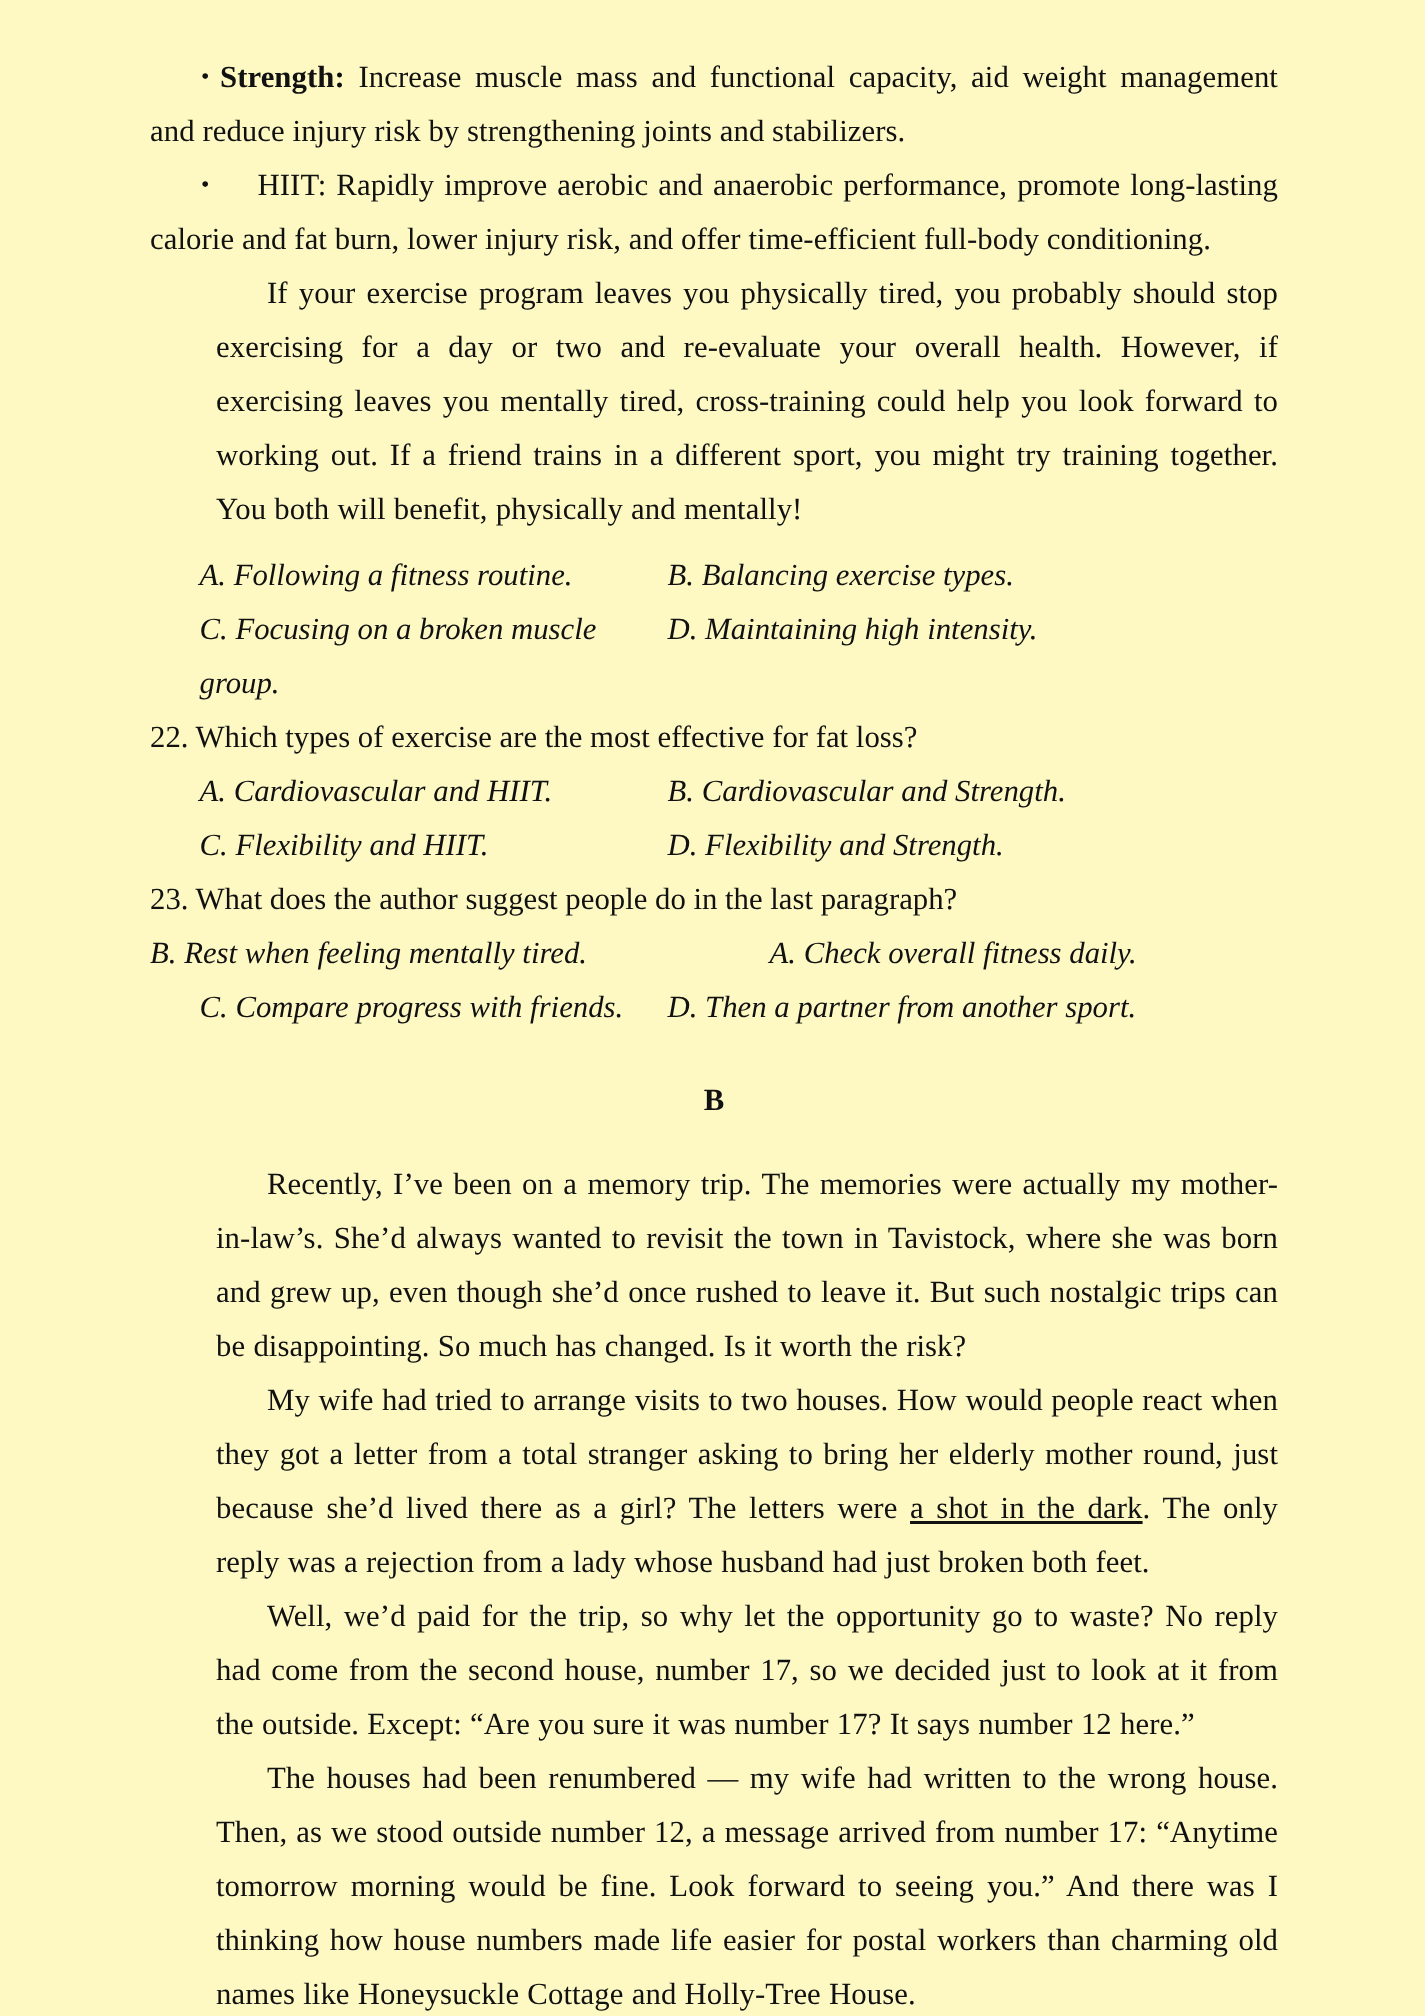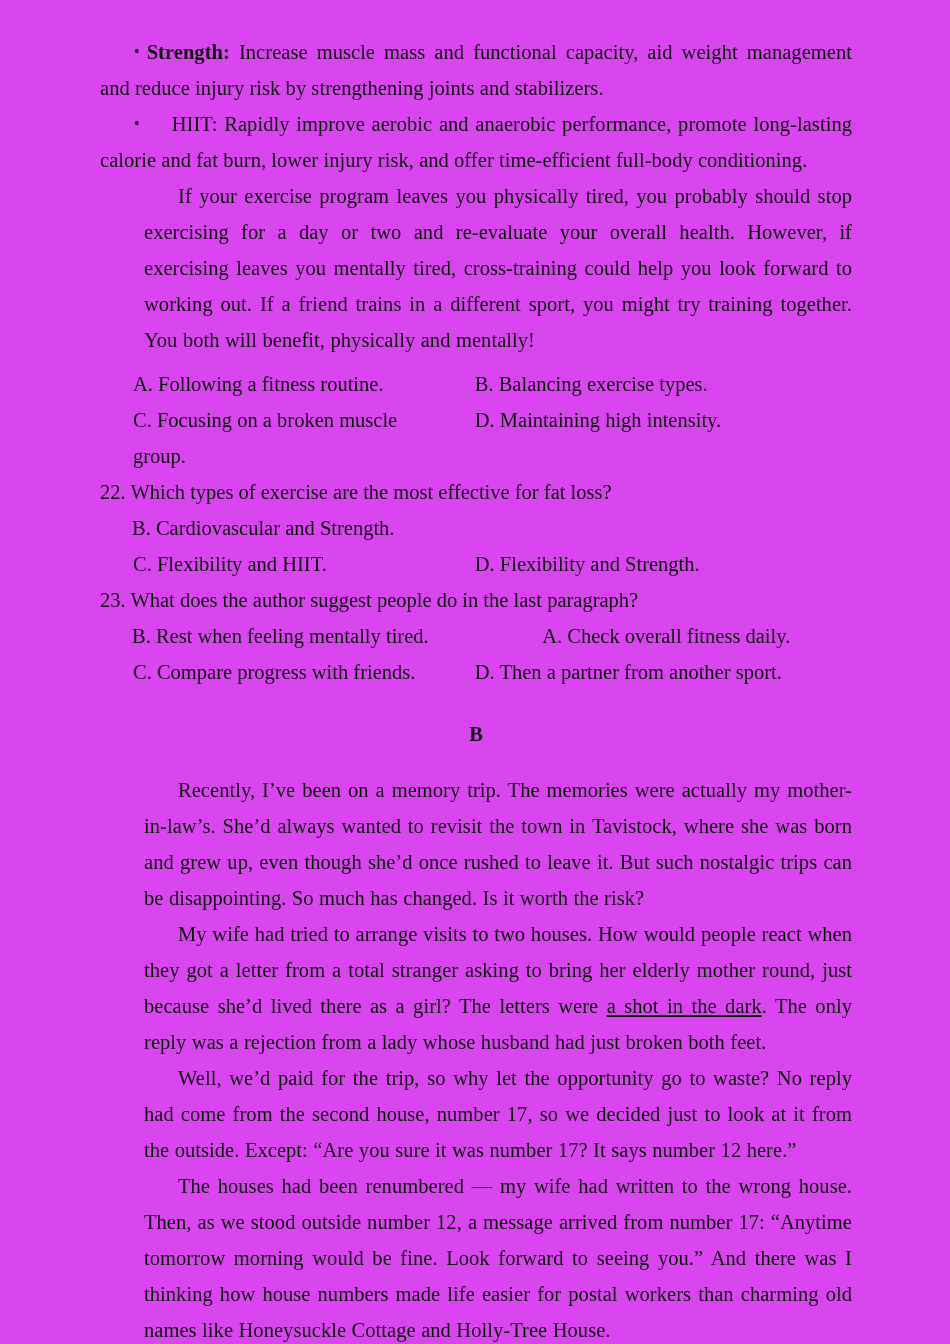--- a/index.html
+++ b/index.html
@@ -9,21 +9,21 @@
   }
   body {
     font-family: "Liberation Serif", "DejaVu Serif", serif;
     color: #111111;
     -webkit-font-smoothing: antialiased;
   }
   #page {
     position: relative;
     width: 950px;
     height: 1344px;
-    background: #d946ef;
+    background: #fef9c3;
     overflow: hidden;
     box-sizing: border-box;
   }
   #content {
     position: absolute;
     left: 100px;
     top: 34px;
     width: 752px;
   }
 
@@ -72,37 +72,37 @@
   }
   .q-stem {
     font-size: 20.5px;
     line-height: 36px;
     margin: 0;
     white-space: nowrap;
   }
   .q-options {
     display: block;
     margin: 0;
+    font-style: italic;
   }
   .q-row {
     display: flex;
     font-size: 20.5px;
     line-height: 36px;
   }
   .opt-col {
     box-sizing: border-box;
   }
   .opt-left {
     width: 345px;
     padding-left: 33px;
   }
   .opt-right {
     width: 380px;
     padding-left: 0px;
-    margin-left: 32px;
   }
 
   
   .section-letter {
     font-size: 20.5px;
     line-height: 36px;
     text-align: center;
     font-weight: bold;
     margin: 0;
   }
@@ -136,20 +136,21 @@
             <div class="q-row">
               <div class="opt-col opt-left"><span>C.</span> <span>Focusing on a broken muscle group.</span></div>
               <div class="opt-col opt-right"><span>D.</span> <span>Maintaining high intensity.</span></div>
             </div>
           </div>
         </div>
         <div class="q-block">
           <p class="q-stem"><span>22.</span> <span>Which types of exercise are the most effective for fat loss?</span></p>
           <div class="q-options">
             <div class="q-row">
+              <div class="opt-col opt-left"><span>A.</span> <span>Cardiovascular and HIIT.</span></div>
               <div class="opt-col opt-right"><span>B.</span> <span>Cardiovascular and Strength.</span></div>
             </div>
             <div class="q-row">
               <div class="opt-col opt-left"><span>C.</span> <span>Flexibility and HIIT.</span></div>
               <div class="opt-col opt-right"><span>D.</span> <span>Flexibility and Strength.</span></div>
             </div>
           </div>
         </div>
         <div class="q-block">
           <p class="q-stem"><span>23.</span> <span>What does the author suggest people do in the last paragraph?</span></p>

